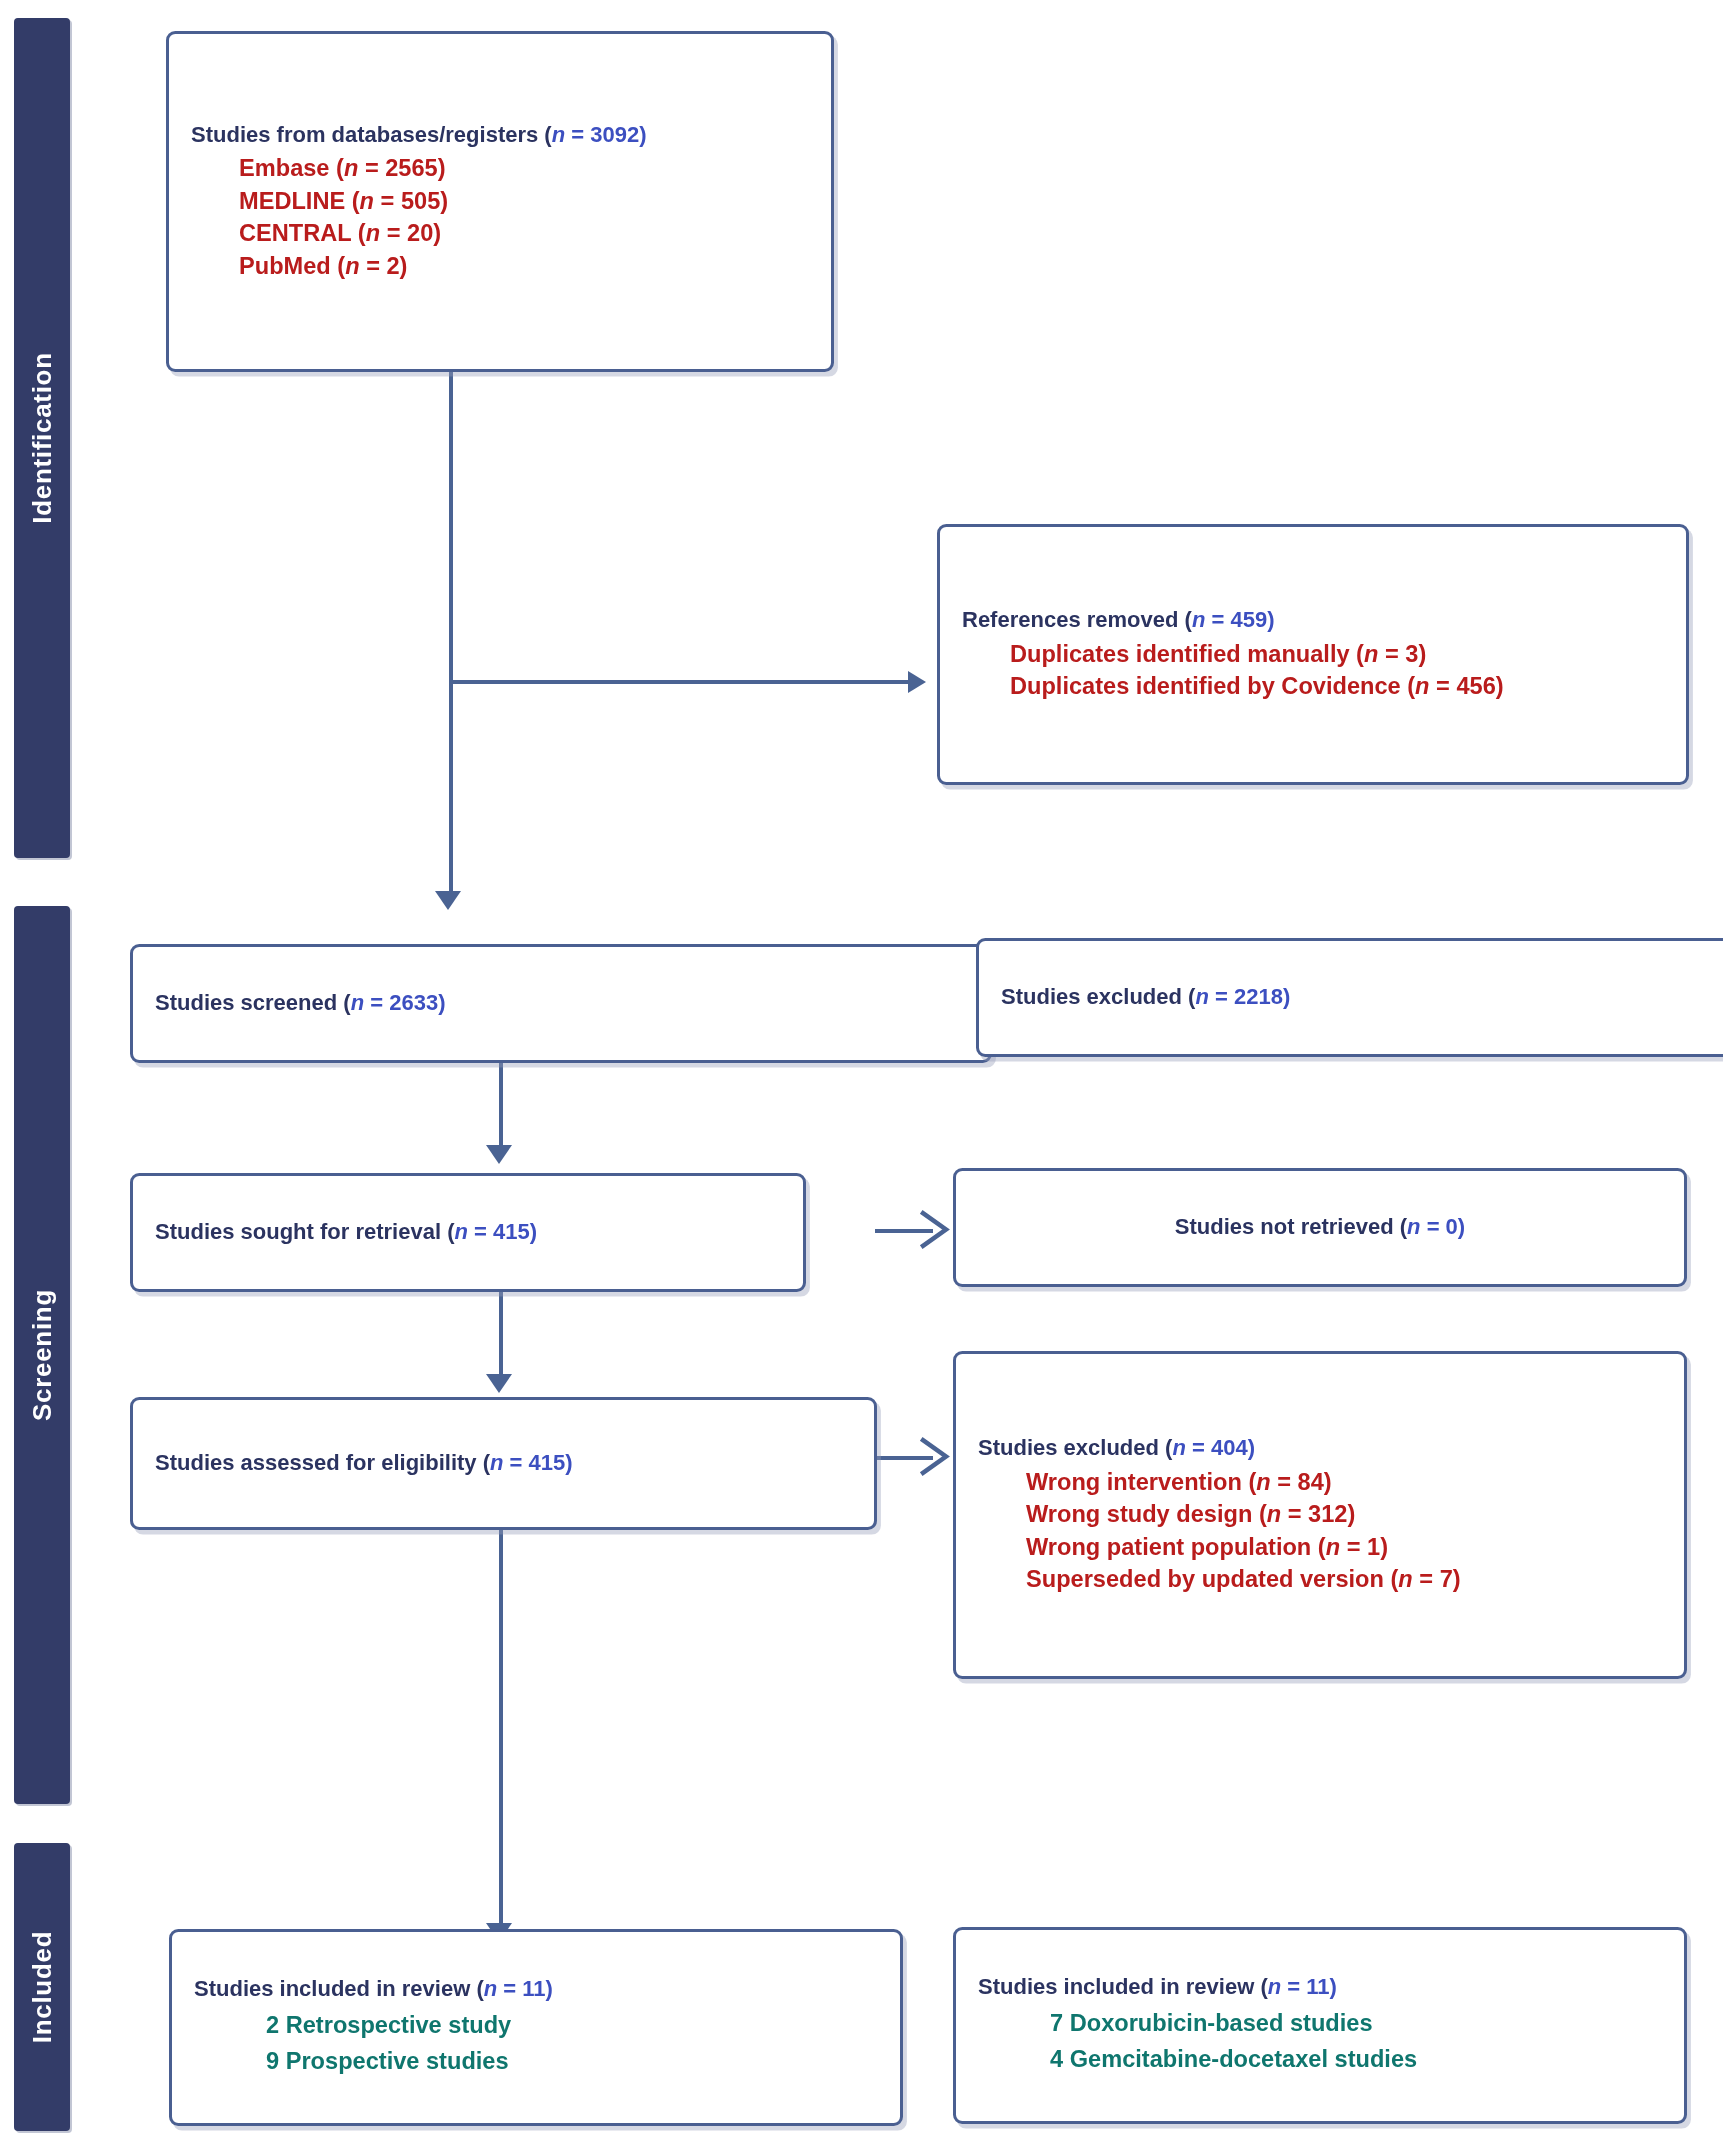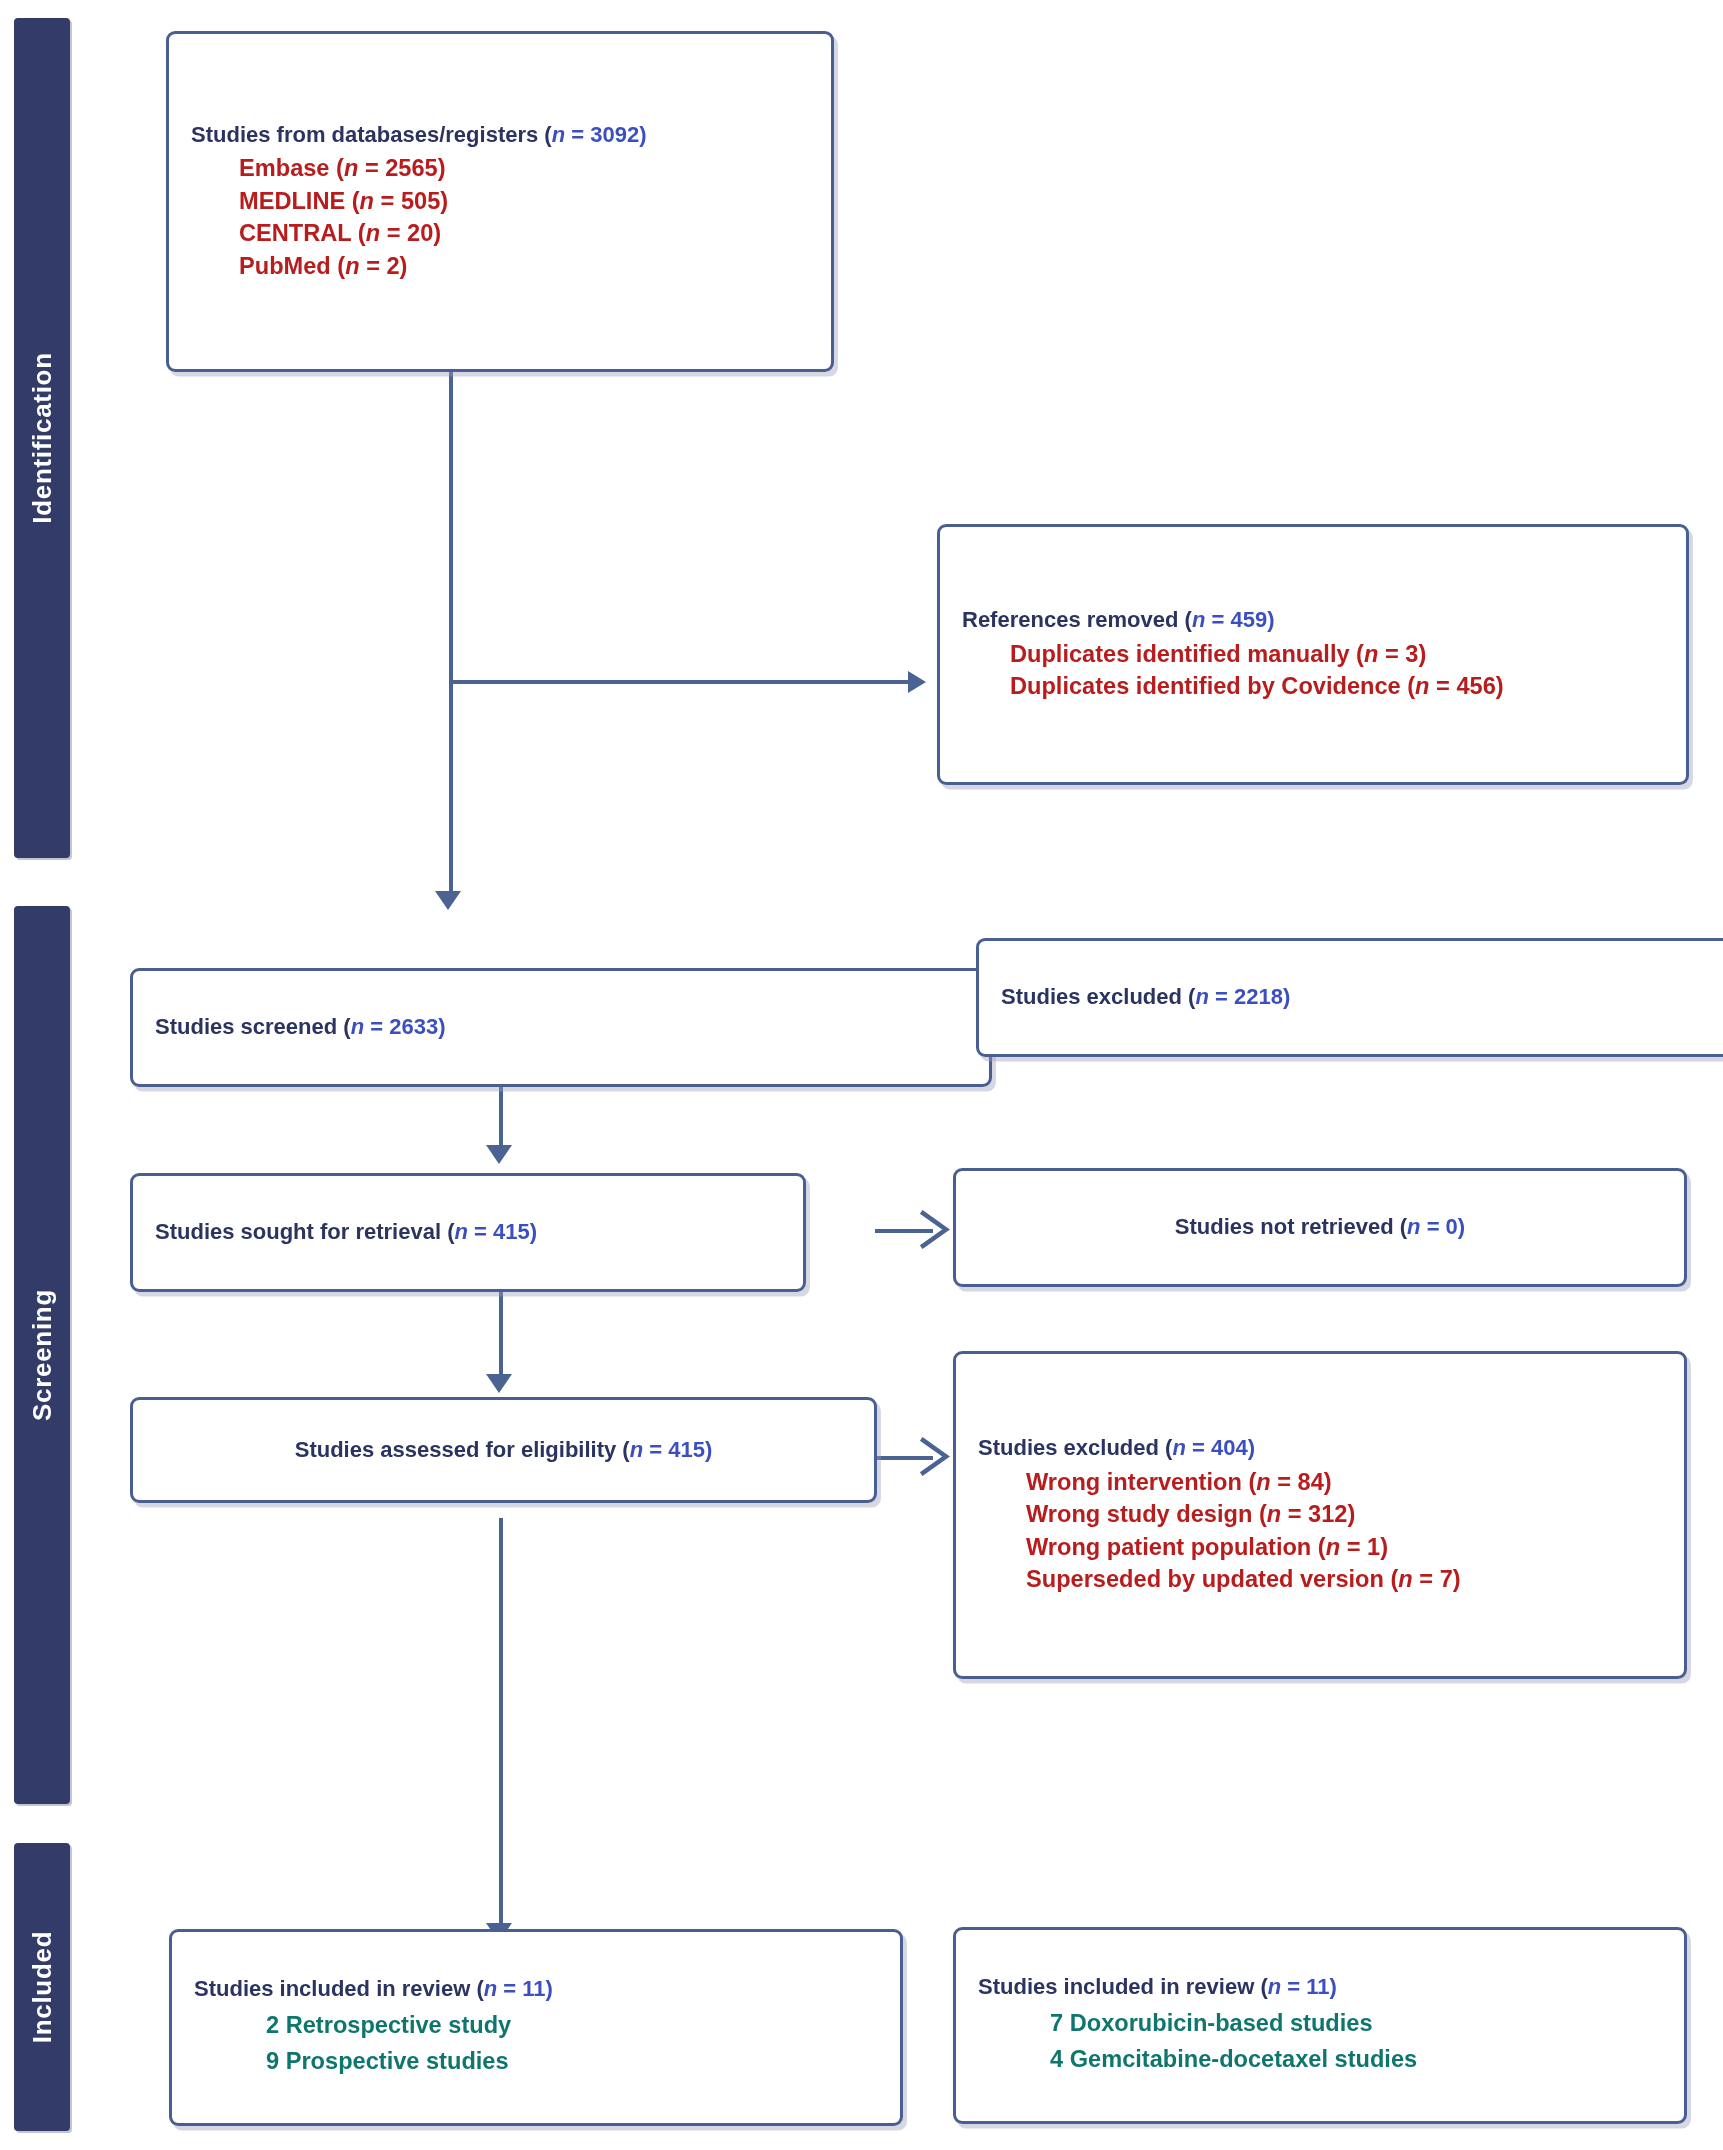--- a/index.html
+++ b/index.html
@@ -180,21 +180,21 @@
       <div class="node-title">
         <span>References removed (</span><span class="num ital">n</span><span class="num"> = </span><span class="num">459</span><span class="num">)</span>
       </div>
       <ul class="sub-list">
         <li><span>Duplicates identified manually (</span><span class="ital">n</span><span> = </span><span>3</span><span>)</span></li>
         <li><span>Duplicates identified by Covidence (</span><span class="ital">n</span><span> = </span><span>456</span><span>)</span></li>
       </ul>
     </div>
   </div>
 
-  <div class="node" style="left:130px; top:944px; width:862px; height:119px;margin-top:24px;">
+  <div class="node" style="left:130px; top:944px; width:862px; height:119px;">
     <div class="node-inner">
       <div class="node-title">
         <span>Studies screened (</span><span class="num ital">n</span><span class="num"> = </span><span class="num">2633</span><span class="num">)</span>
       </div>
     </div>
   </div>
 
   <div class="node" style="left:976px; top:938px; width:884px; height:119px;">
     <div class="node-inner">
       <div class="node-title">
@@ -212,21 +212,21 @@
   </div>
 
   <div class="node" style="left:953px; top:1168px; width:734px; height:119px;text-align:center;">
     <div class="node-inner">
       <div class="node-title">
         <span>Studies not retrieved (</span><span class="num ital">n</span><span class="num"> = </span><span class="num">0</span><span class="num">)</span>
       </div>
     </div>
   </div>
 
-  <div class="node" style="left:130px; top:1397px; width:747px; height:106px;align-items:center;">
+  <div class="node" style="left:130px; top:1397px; width:747px; height:133px;">
     <div class="node-inner">
       <div class="node-title">
         <span>Studies assessed for eligibility (</span><span class="num ital">n</span><span class="num"> = </span><span class="num">415</span><span class="num">)</span>
       </div>
     </div>
   </div>
 
   <div class="node" style="left:953px; top:1351px; width:734px; height:328px;">
     <div class="node-inner">
       <div class="node-title">

